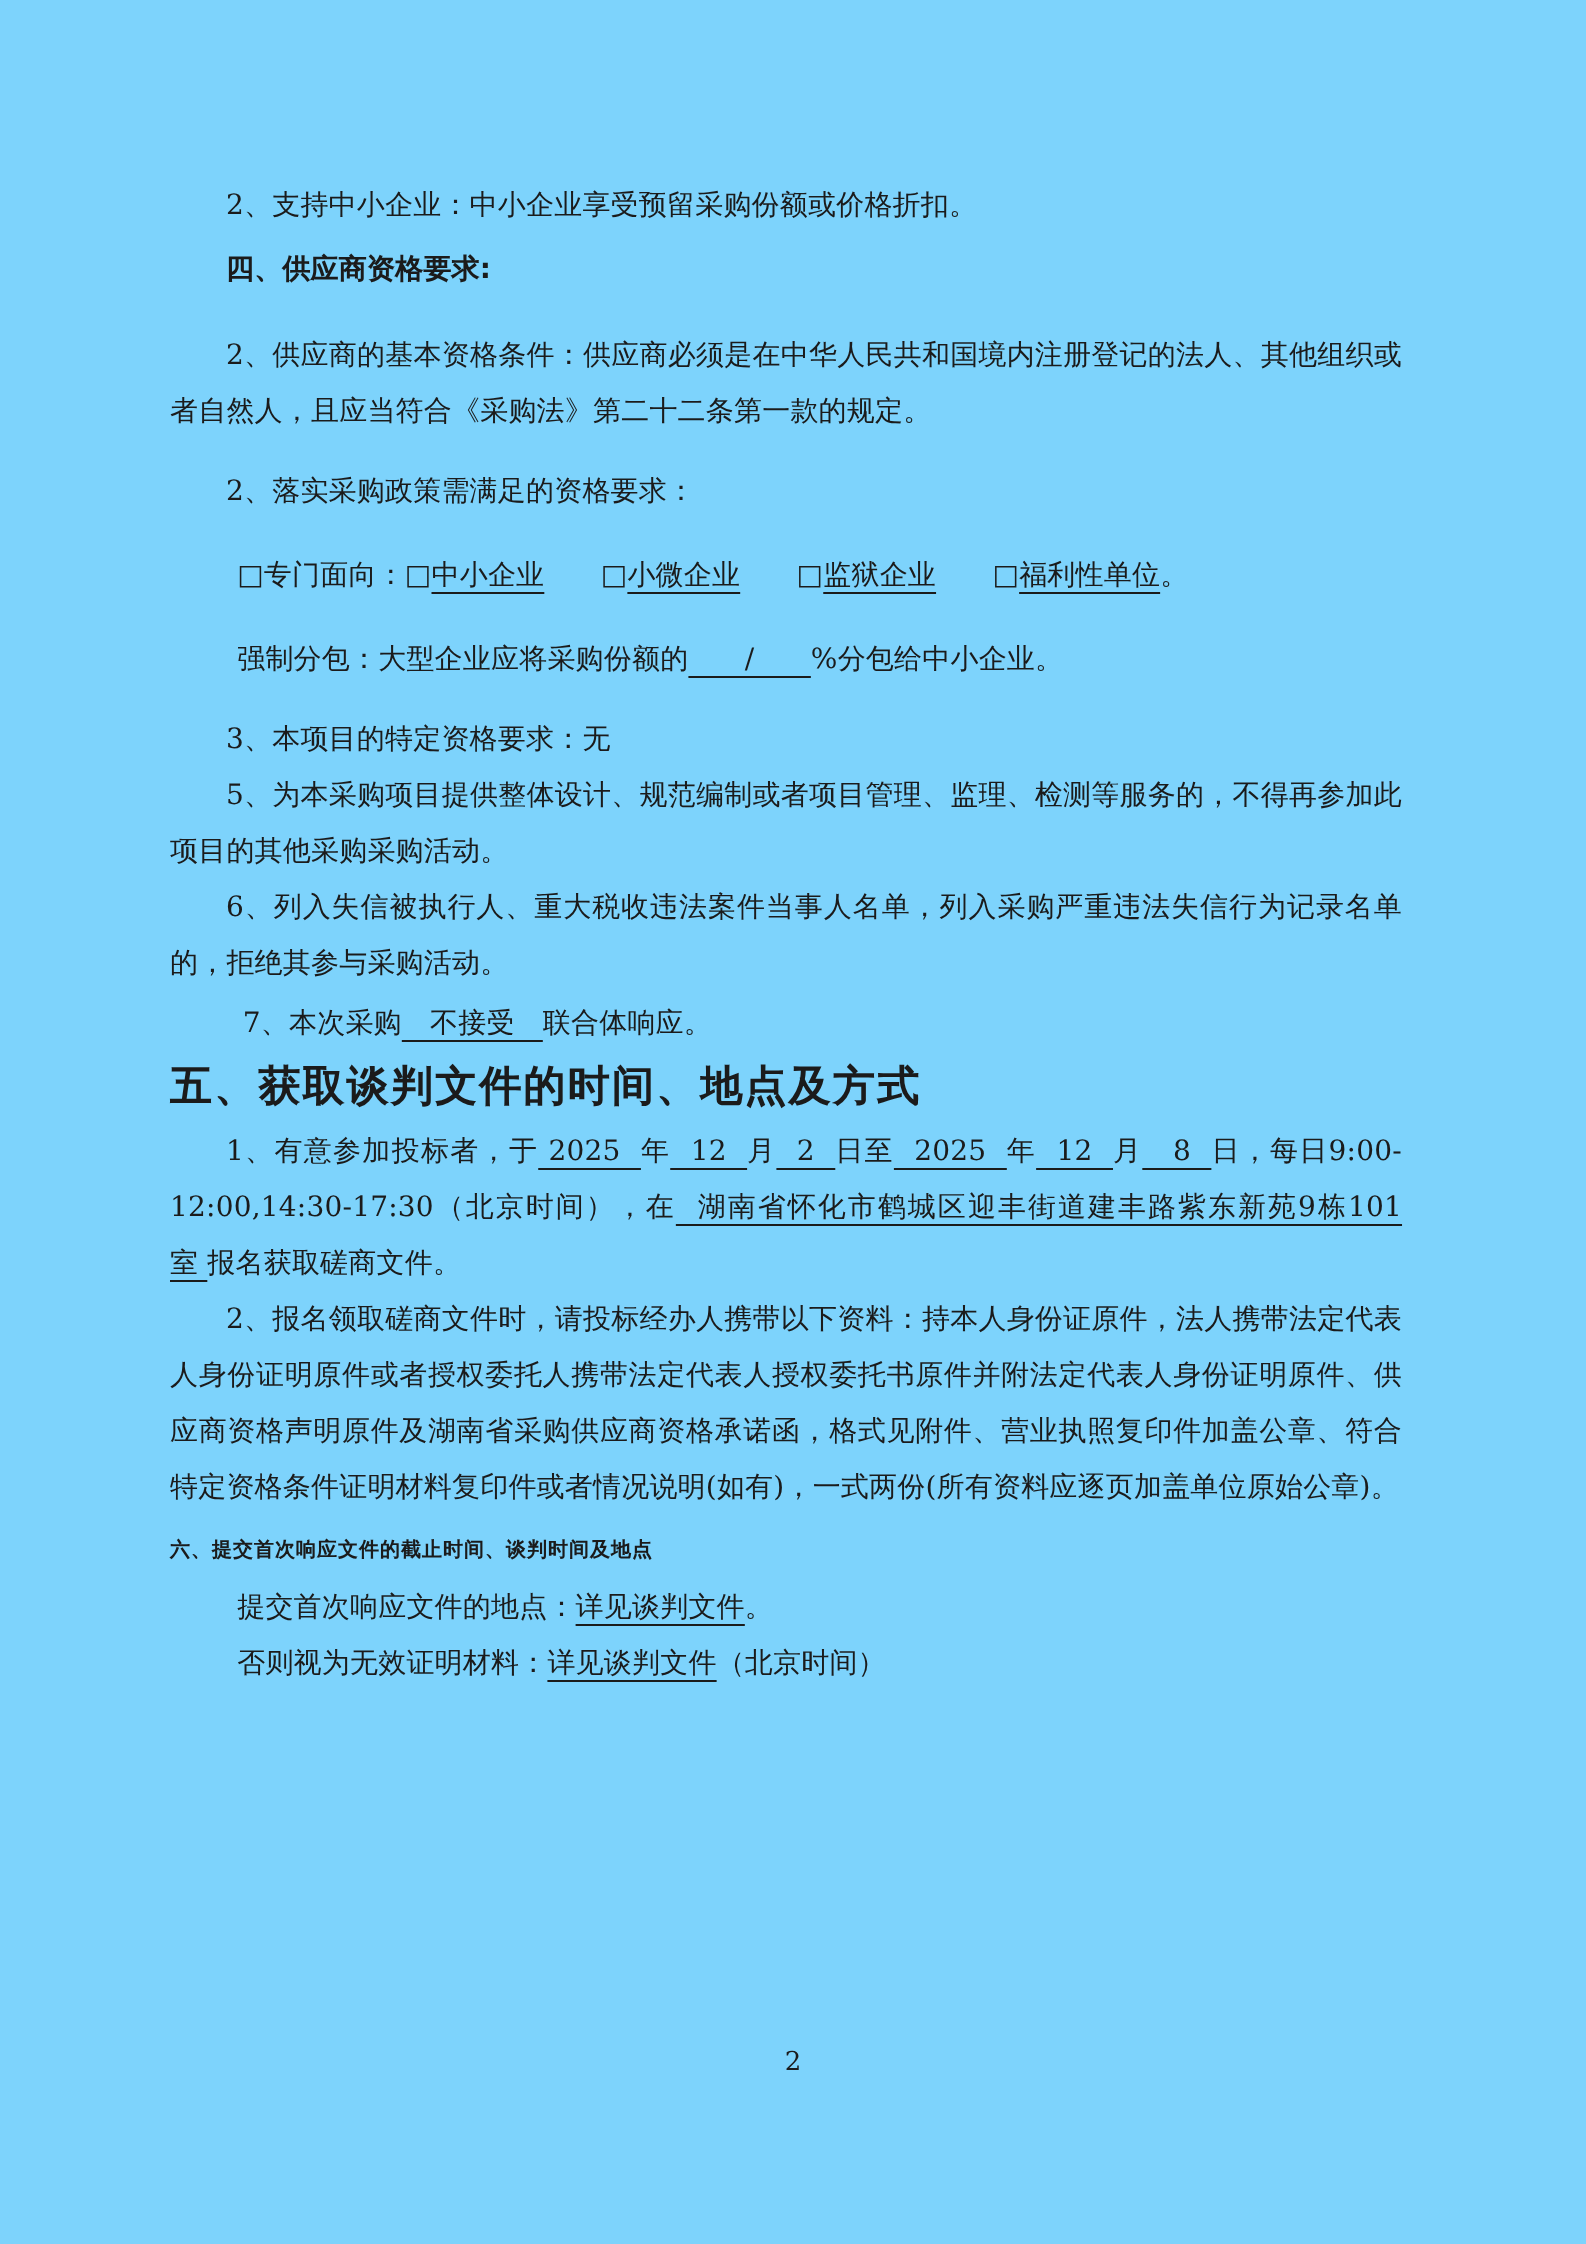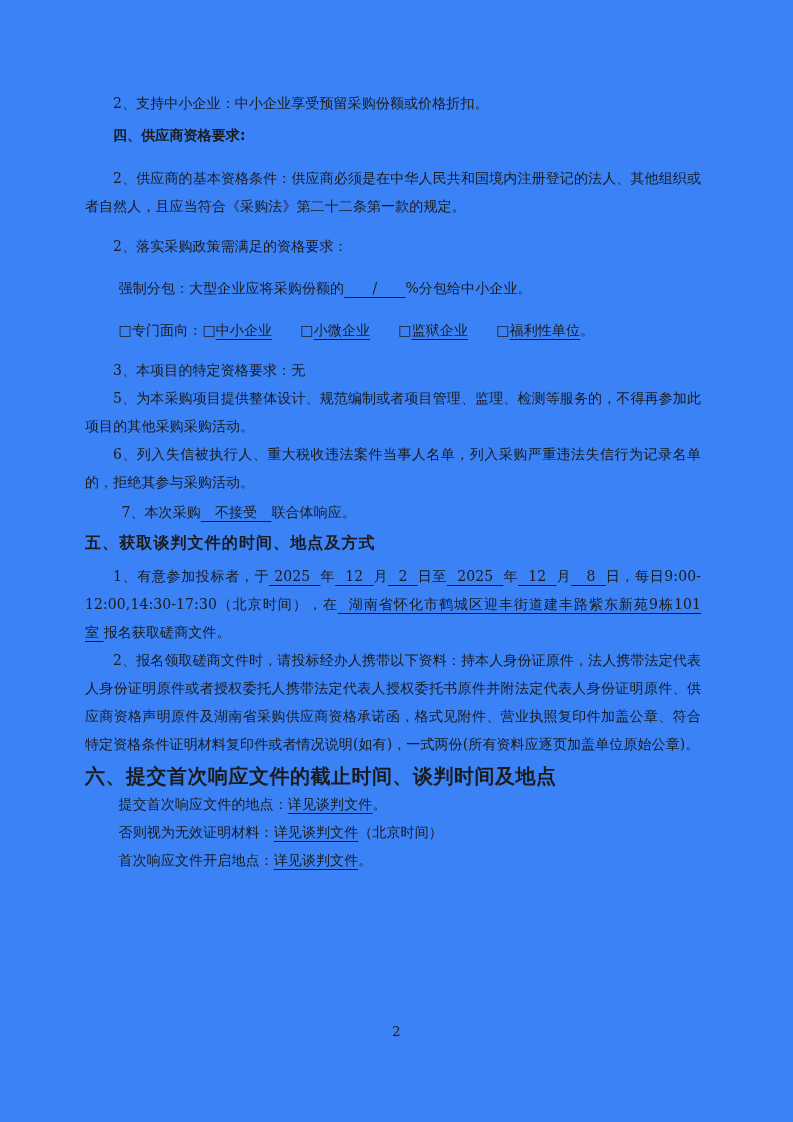--- a/index.html
+++ b/index.html
@@ -1,58 +1,58 @@
 <!DOCTYPE html>
 <html lang="zh"><head>
 <meta charset="utf-8">
 <style>
   html,body{margin:0;padding:0;background:#ffffff;}
   .page{
     position:relative;
     width:793px;height:1122px;
-    background:#3b82f6;
+    background:#7dd3fc;
     box-sizing:border-box;
     padding:89px 92px 0 85px;
     font-family:"DejaVu Serif","Liberation Serif",serif;
     font-size:14px;
     letter-spacing:0.1px;
     line-height:28px;
     color:#1b1b1b;
     overflow:hidden;
   }
   p{margin:0;text-align:justify;}
   .i{text-indent:2em;}
   .i25{text-indent:2.4em;}
   .i27{text-indent:2.6em;}
   .g2{margin-top:2px;}.g4{margin-top:4px;}.g5{margin-top:5px;}
   .g8{margin-top:12px;}.g12{margin-top:12px;}.g14{margin-top:14px;}.g15{margin-top:15px;}
   .u{text-decoration:underline;text-underline-offset:4px;text-decoration-thickness:1px;}
   .b{font-weight:bold;}
   .hs{font-family:"DejaVu Sans","Liberation Sans",sans-serif;font-weight:bold;}
-  .h5{font-size:16px;line-height:30px;letter-spacing:1.1px;font-weight:bold;}
-  .h6{font-size:20px;line-height:28px;letter-spacing:0.5px;font-weight:bold;}
+  .h5{font-size:21px;line-height:30px;letter-spacing:1.1px;font-weight:bold;}
+  .h6{font-size:10px;line-height:28px;letter-spacing:0.5px;font-weight:bold;}
   .footer{position:absolute;left:0;right:0;top:1022px;text-align:center;
           font-size:13px;letter-spacing:0;line-height:20px;}
 </style>
 </head>
 <body>
 
 <div class="page">
 
   <p class="t i"><span>2、支持中小企业：中小企业享受预留采购份额或价格折扣。</span></p>
 
   <p class="t i g4"><span class="b">四、</span><span class="hs">供应商资格要求:</span></p>
 
   <p class="t i g15"><span>2、供应商的基本资格条件：供应商必须是在中华人民共和国境内注册登记的法人、其他组织或者自然人，且应当符合《采购法》第二十二条第一款的规定。</span></p>
 
   <p class="t i g12"><span>2、落实采购政策需满足的资格要求：</span></p>
 
+  <p class="t i25 g14"><span>□</span><span>专门面向：</span><span>□</span><span class="u">中小企业</span><span>　　</span><span>□</span><span class="u">小微企业</span><span>　　</span><span>□</span><span class="u">监狱企业</span><span>　　</span><span>□</span><span class="u">福利性单位</span><span>。</span></p>
+
   <p class="t i25 g14"><span>强制分包：大型企业应将采购份额的</span><span class="u">　　/　　</span><span>%分包给中小企业。</span></p>
-
-  <p class="t i25 g14"><span>□</span><span>专门面向：</span><span>□</span><span class="u">中小企业</span><span>　　</span><span>□</span><span class="u">小微企业</span><span>　　</span><span>□</span><span class="u">监狱企业</span><span>　　</span><span>□</span><span class="u">福利性单位</span><span>。</span></p>
 
   <p class="t i g8"><span>3、本项目的特定资格要求：无</span></p>
 
 
   <p class="t i"><span>5、为本采购项目提供整体设计、规范编制或者项目管理、监理、检测等服务的，不得再参加此项目的其他采购采购活动。</span></p>
 
   <p class="t i"><span>6、列入失信被执行人、重大税收违法案件当事人名单，列入采购严重违法失信行为记录名单的，拒绝其参与采购活动。</span></p>
 
   <p class="t i27 g2"><span>7、本次采购</span><span class="u">　不接受　</span><span>联合体响应。</span></p>
 
@@ -63,16 +63,15 @@
   <p class="t i"><span>2、报名领取磋商文件时，请投标经办人携带以下资料：持本人身份证原件，法人携带法定代表人身份证明原件或者授权委托人携带法定代表人授权委托书原件并附法定代表人身份证明原件、供应商资格声明原件及湖南省采购供应商资格承诺函，格式见附件、营业执照复印件加盖公章、符合特定资格条件证明材料复印件或者情况说明(如有)，一式两份(所有资料应逐页加盖单位原始公章)。</span></p>
 
 
   <p class="h6 g4"><span>六、</span><span class="hs">提交首次响应文件的截止时间、谈判时间及地点</span></p>
 
 
   <p class="t i25"><span>提交首次响应文件的地点：</span><span class="u">详见谈判文件</span><span>。</span></p>
 
   <p class="t i25"><span>否则视为无效证明材料：</span><span class="u">详见谈判文件</span><span>（北京时间）</span></p>
 
-  <p class="t i25"><span>首次响应文件开启地点：</span><span class="u">详见谈判文件</span><span>。</span></p>
 
   <div class="footer">2</div>
 </div>
 
 </body></html>

